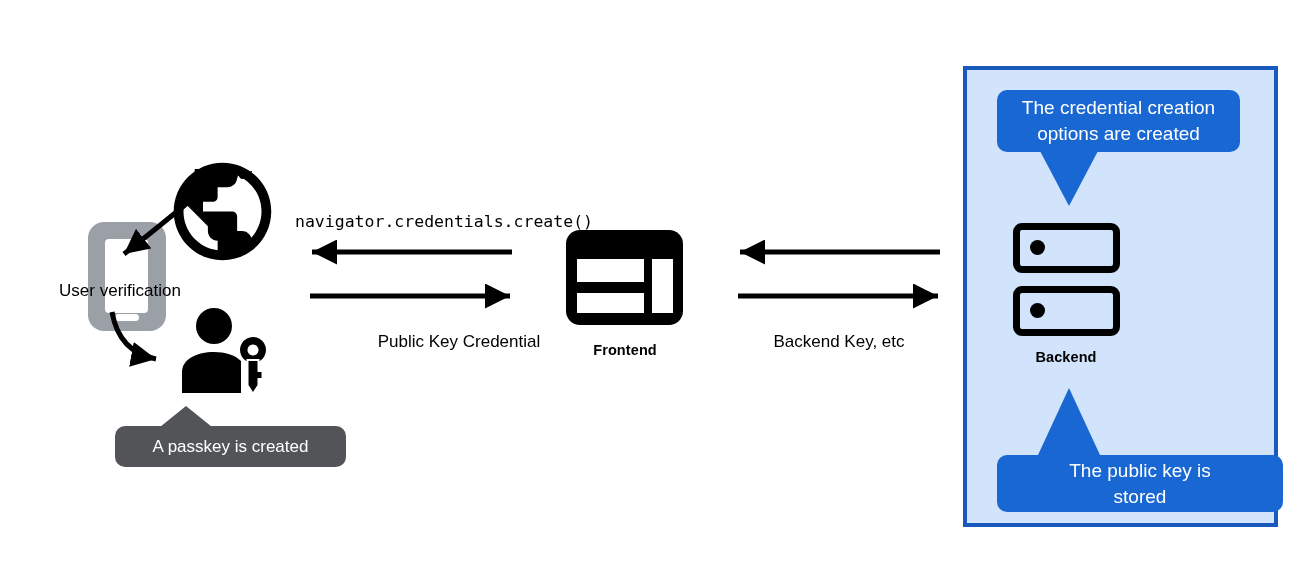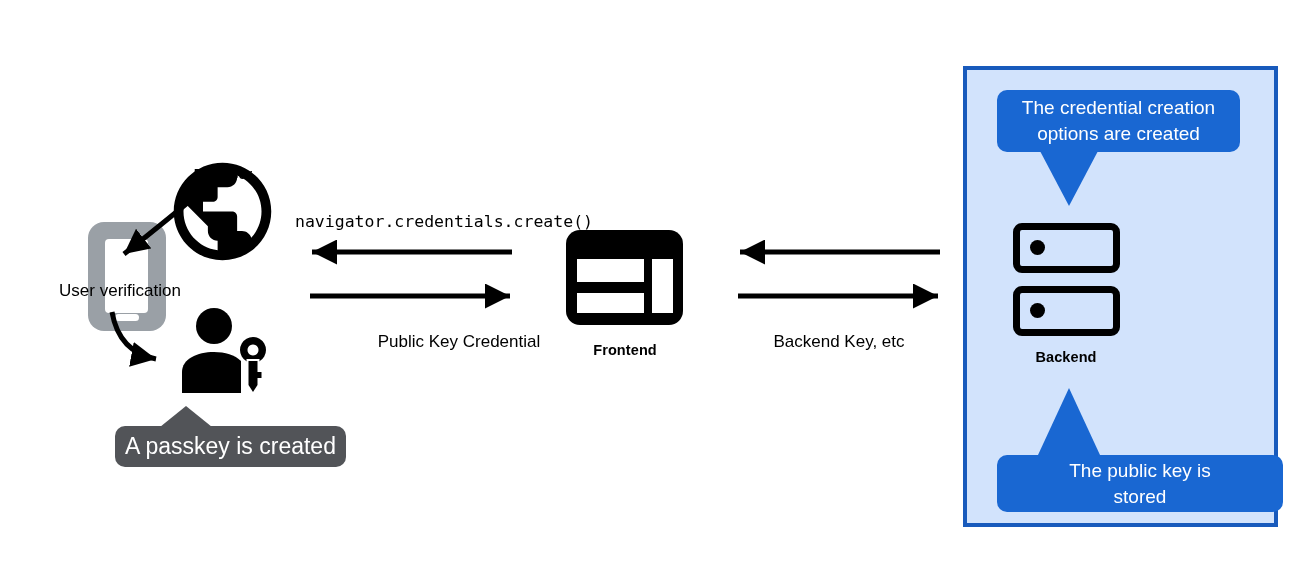--- a/index.html
+++ b/index.html
@@ -28,21 +28,21 @@
   .fe-a{left:11px;top:29px;width:67px;height:23px;}
   .fe-b{left:11px;top:63px;width:67px;height:20px;}
   .fe-c{left:86px;top:29px;width:21px;height:54px;}
   
   .backend-box{left:963px;top:66px;width:307px;height:453px;background:var(--blue-box-bg);border:4px solid var(--blue-box-border);}
   .server-unit{position:absolute;left:1013px;width:93px;height:36px;border:7px solid #000;border-radius:9px;background:transparent;}
   .server-dot{position:absolute;left:10px;top:10px;width:15px;height:15px;border-radius:50%;background:#000;}
   
   .bubble{display:flex;align-items:center;justify-content:center;text-align:center;color:#fff;border-radius:10px;}
   .bubble-blue{background:var(--blue-bubble);font-size:19px;line-height:1.35;}
-  .bubble-gray{background:var(--gray-bubble);font-size:23px;}
+  .bubble-gray{background:var(--gray-bubble);font-size:17px;}
   .tail{width:0;height:0;}
   .tail-down-blue{border-left:29px solid transparent;border-right:29px solid transparent;border-top:55px solid var(--blue-bubble);}
   .tail-up-blue{border-left:31px solid transparent;border-right:31px solid transparent;border-bottom:67px solid var(--blue-bubble);}
   .tail-up-gray{border-left:26px solid transparent;border-right:26px solid transparent;border-bottom:21px solid var(--gray-bubble);}
   svg{display:block;}
   .overlay{position:absolute;left:0;top:0;pointer-events:none;}
 </style>
 </head>
 <body>
 

